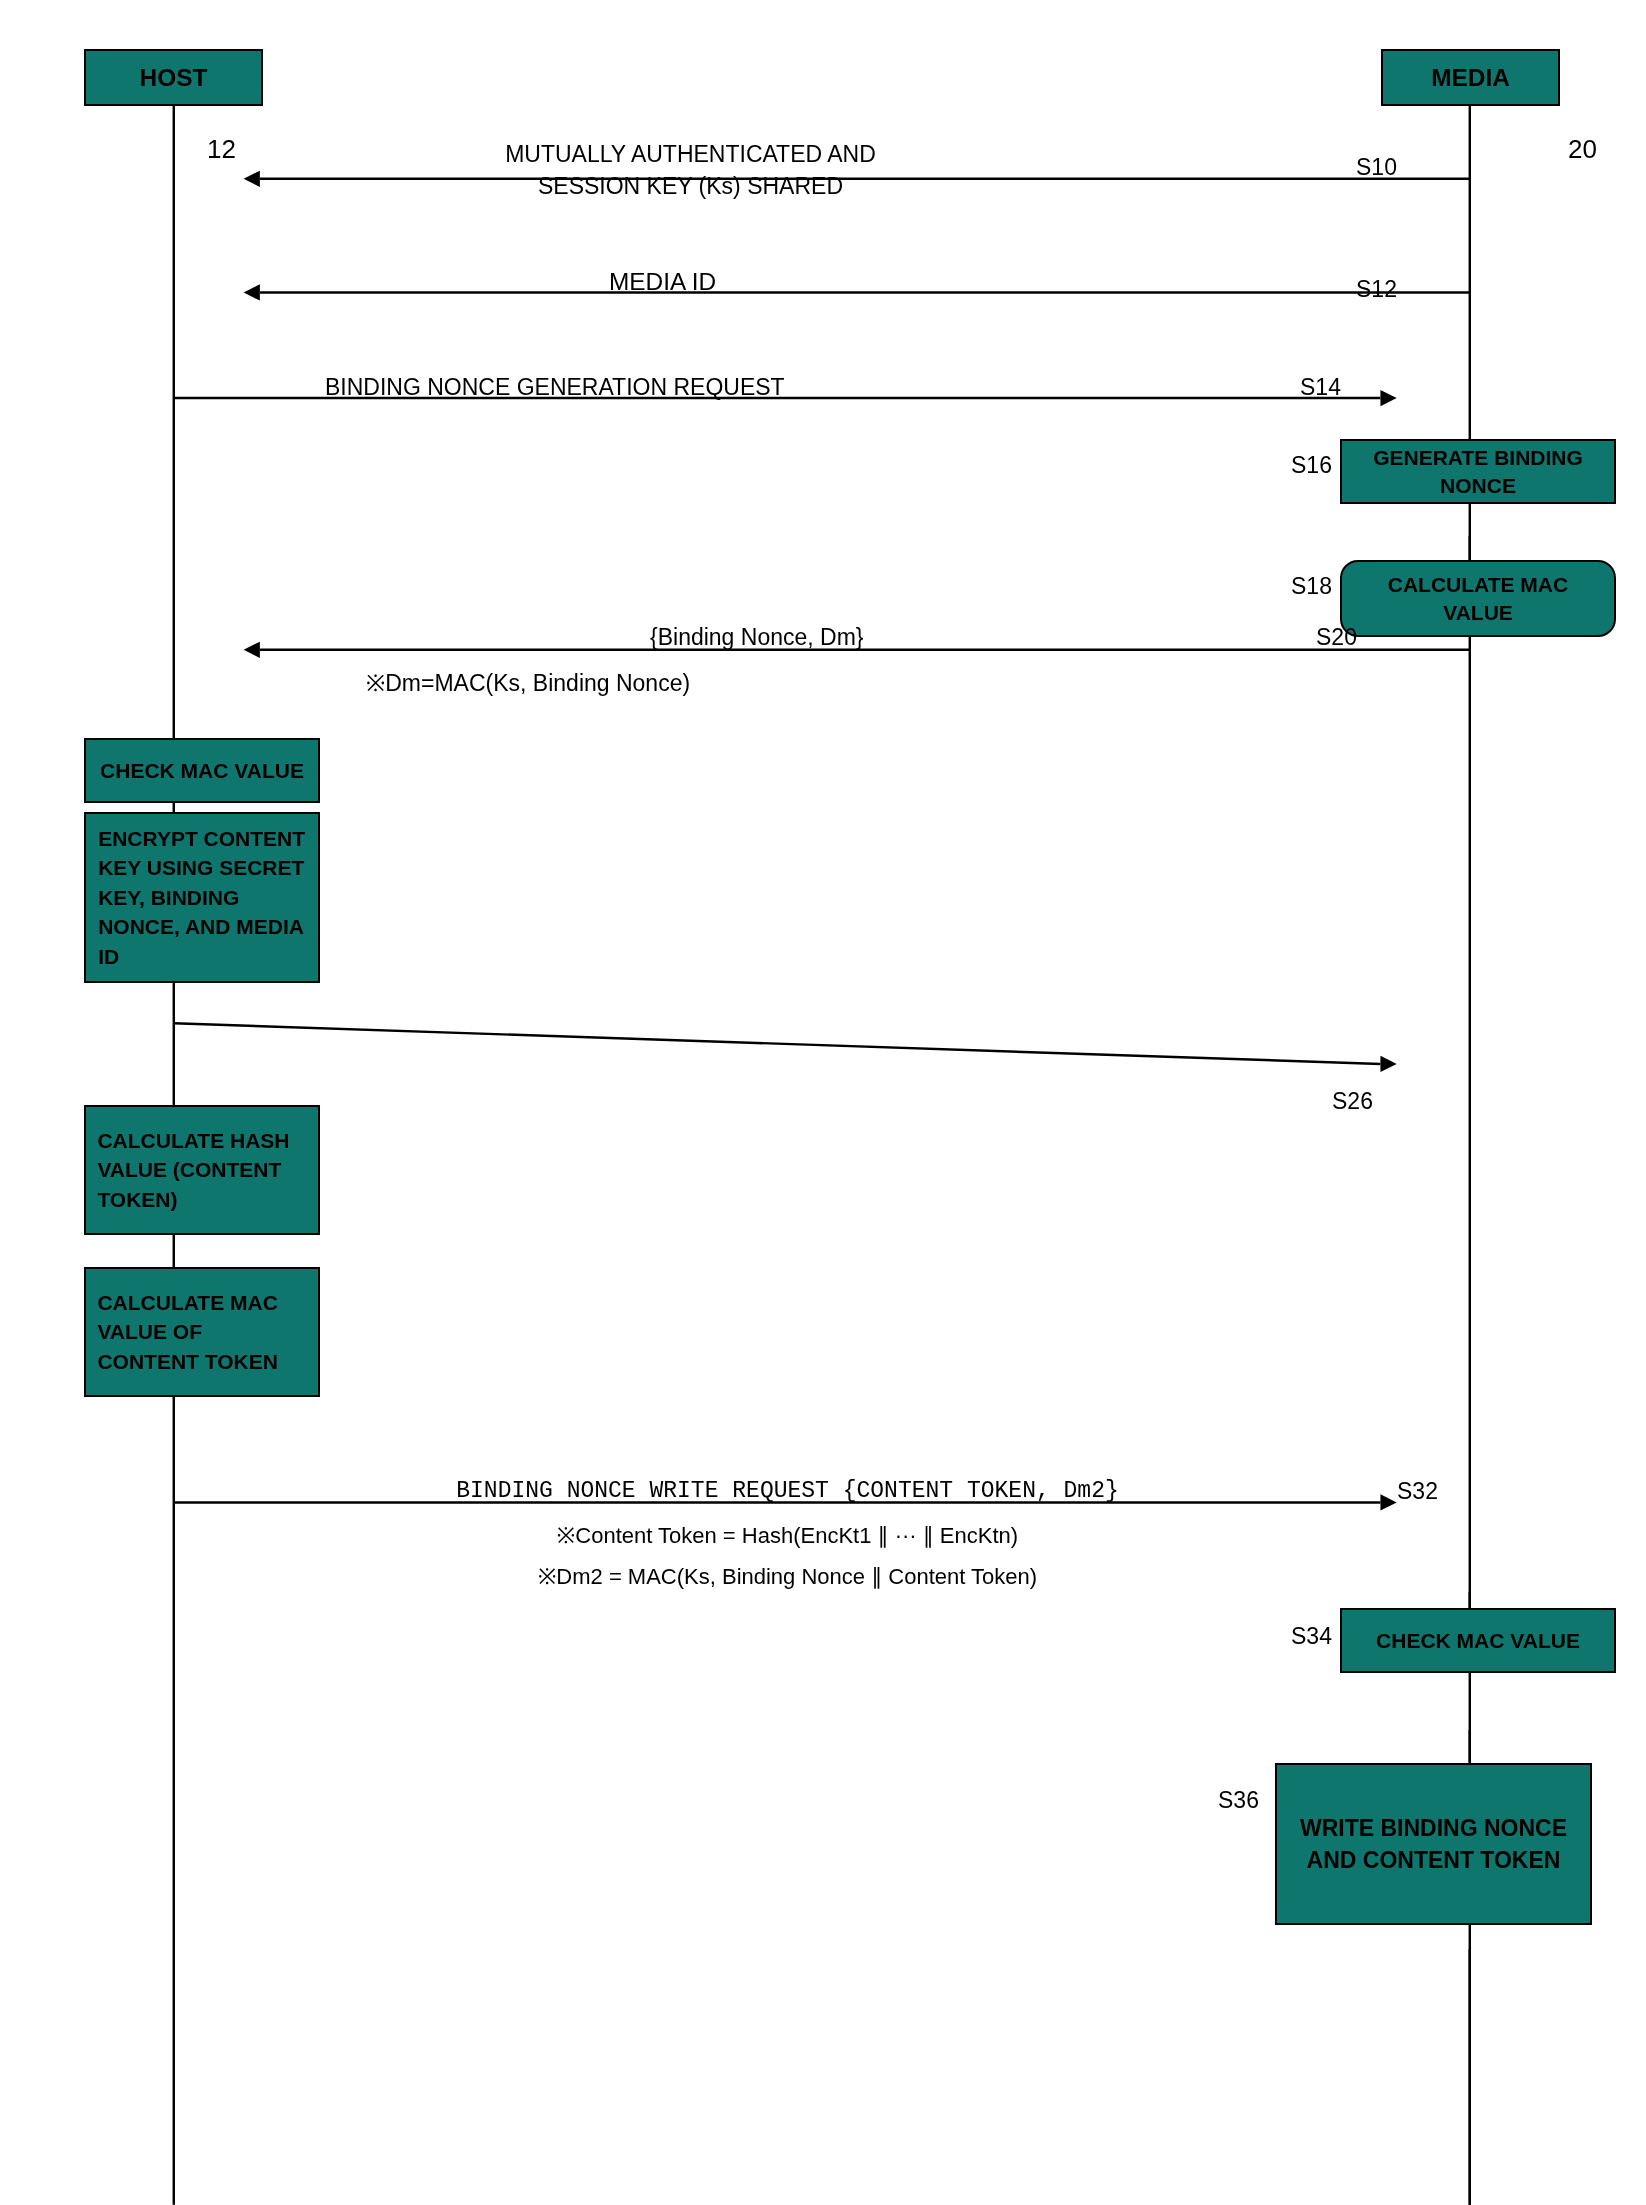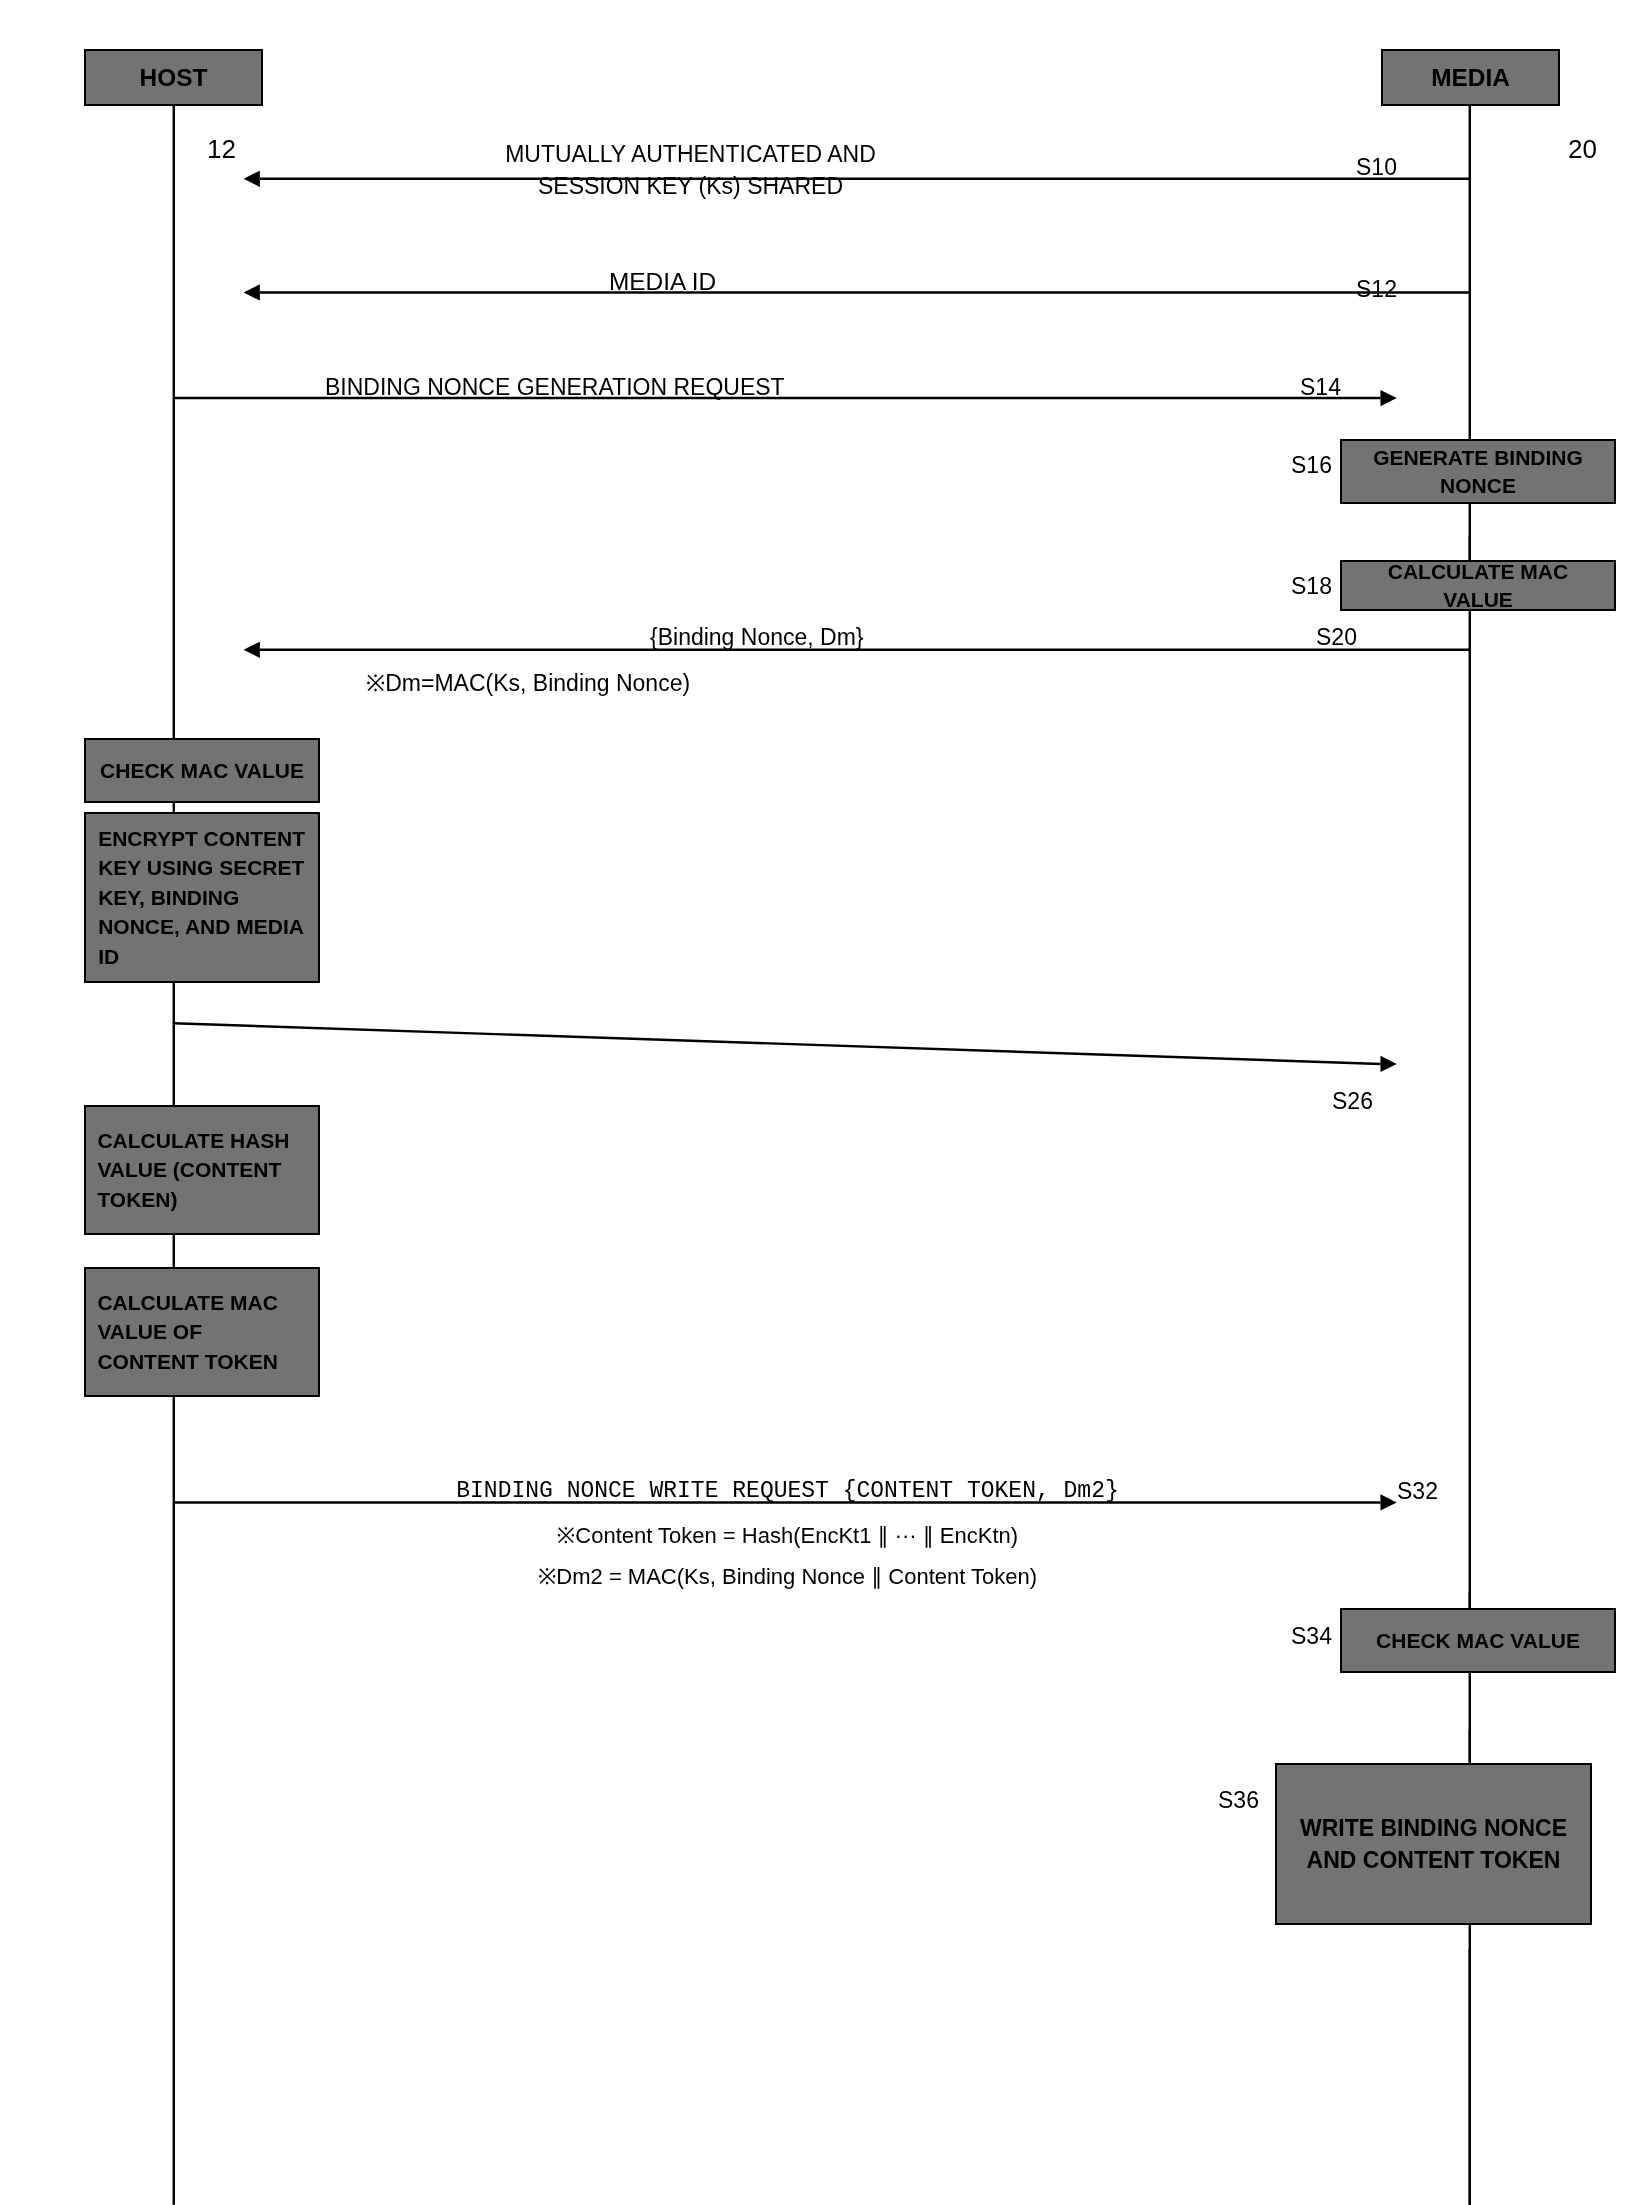--- a/index.html
+++ b/index.html
@@ -12,21 +12,21 @@
       overflow: hidden;
     }
     .diagram {
       position: relative;
       width: 1646px;
       height: 2205px;
     }
     .box {
       position: absolute;
       border: 2.4px solid #000;
-      background: #737373;
+      background: #0f766e;
       display: flex;
       align-items: center;
       justify-content: center;
       text-align: center;
       font-size: 24.4px;
       font-weight: bold;
       line-height: 1.3;
       padding: 6.5px 9.7px;
     }
     .label {
@@ -110,21 +110,21 @@
   <div class="label" style="left:325px; top:374px; font-size:23px;">BINDING NONCE GENERATION REQUEST</div>
 
   <div class="label" style="left:1300px; top:374px; font-size:23px;">S14</div>
 
   <div class="label" style="left:1291px; top:452px; font-size:23px;">S16</div>
 
   <div class="box" style="left:1340px; top:439px; width:276px; height:65px; font-size:21px;">GENERATE BINDING NONCE</div>
 
   <div class="label" style="left:1291px; top:573px; font-size:23px;">S18</div>
 
-  <div class="box" style="left:1340px; top:560px; width:276px; height:51px; font-size:21px;">CALCULATE MAC VALUE</div>
+  <div class="box" style="left:1340px; top:560px; width:276px; height:77px; font-size:21px;border-radius:18px;">CALCULATE MAC VALUE</div>
 
   <div class="label" style="left:650px; top:624px; font-size:23px;">{Binding Nonce, Dm}</div>
 
   <div class="label" style="left:1316px; top:624px; font-size:23px;">S20</div>
 
   <div class="label" style="left:366px; top:666px; font-size:23px;">※Dm=MAC(Ks, Binding Nonce)</div>
 
   <div class="label" style="left:272px; top:754px; font-size:23px;">S22</div>
 
   <div class="box" style="left:84px; top:738px; width:236px; height:65px; font-size:21px;">CHECK MAC VALUE</div>

